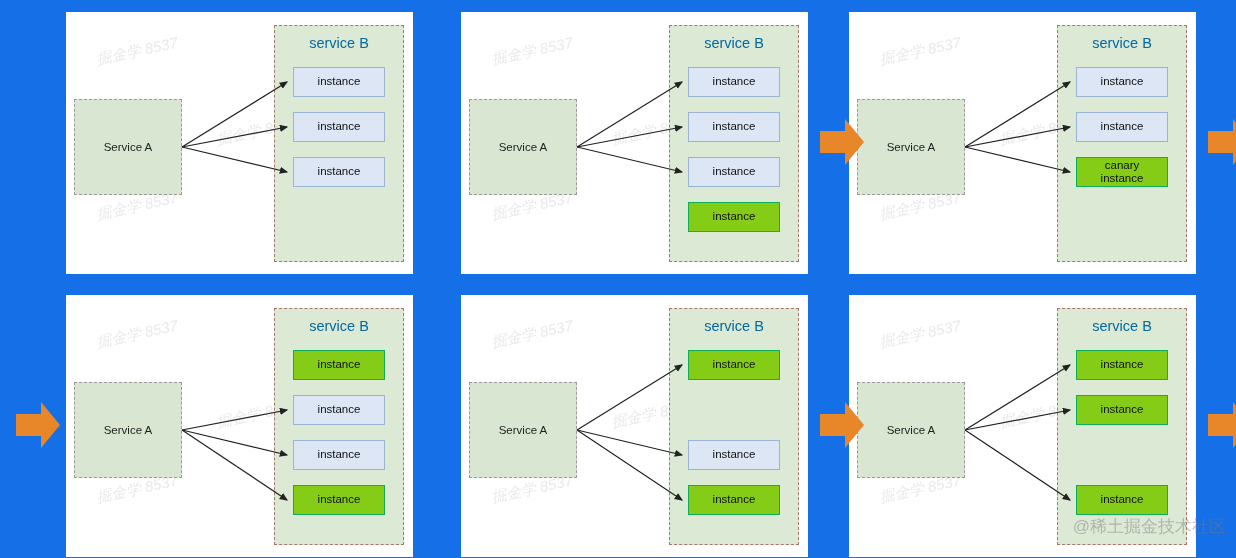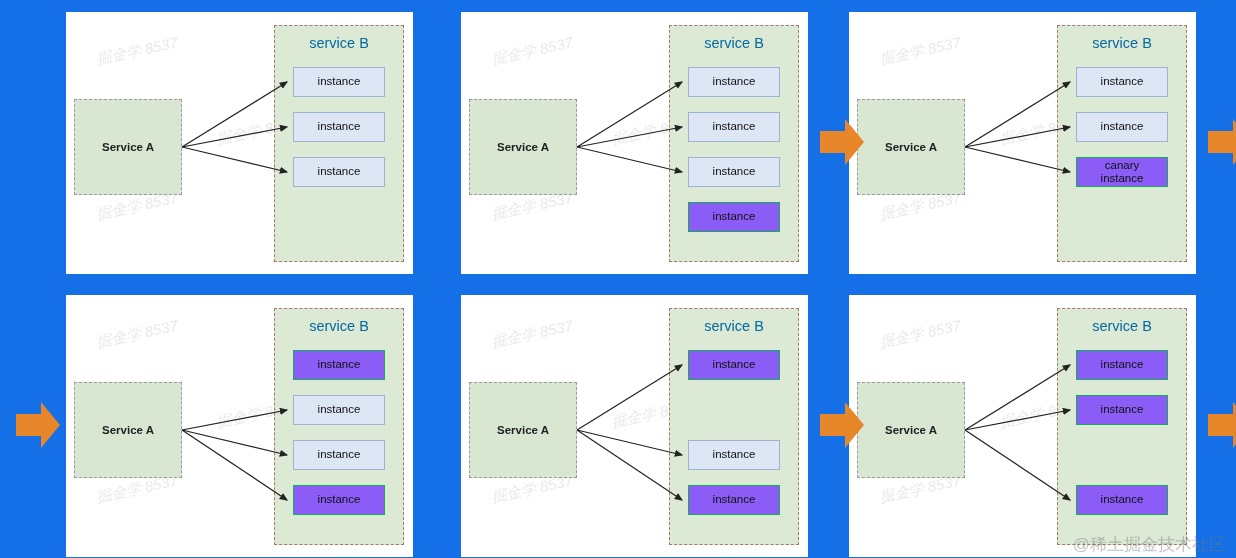--- a/index.html
+++ b/index.html
@@ -33,21 +33,20 @@
   .service-a {
     position: absolute;
     background: #d9e7d2;
     border: 1px dashed #9a9a9a;
     box-sizing: border-box;
     display: flex;
     align-items: center;
     justify-content: center;
     font-size: 11.5px;
     color: #222;
-    font-weight: bold;
   }
 
   
   .service-b {
     position: absolute;
     background: #dce9d5;
     border: 1px dashed #a8766a;
     box-sizing: border-box;
   }
   .service-b-title {
@@ -69,21 +68,21 @@
     justify-content: center;
     font-size: 11.5px;
     line-height: 1.15;
     color: #111;
   }
   .instance.blue {
     background: #dce6f5;
     border: 1px solid #9bb4d4;
   }
   .instance.green {
-    background: #8b5cf6;
+    background: #84cc16;
     border: 1px solid #0fae59;
   }
 
   
   .arrows {
     position: absolute;
     left: 0; top: 0;
     pointer-events: none;
   }
 
@@ -98,21 +97,21 @@
     color: rgba(150,150,150,0.22);
     font-size: 15px;
     font-style: italic;
     transform: rotate(-12deg);
     white-space: nowrap;
     user-select: none;
   }
   .wm-brand {
     position: absolute;
     right: 10px;
-    bottom: 2px;
+    bottom: 20px;
     font-size: 17px;
     color: rgba(120,120,120,0.45);
     white-space: nowrap;
   }
 </style>
 </head>
 <body>
 
 <div id="board">
     <div class="panel" style="left: 66px; top: 12px; width: 347px; height: 262px;">

